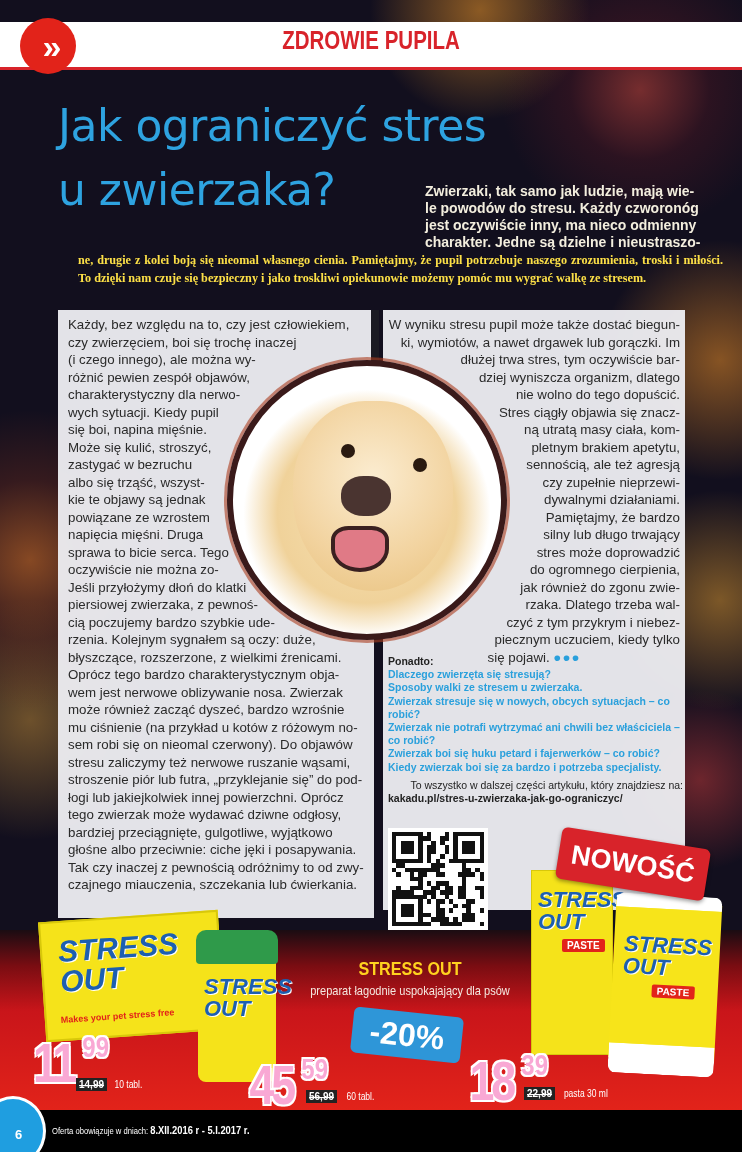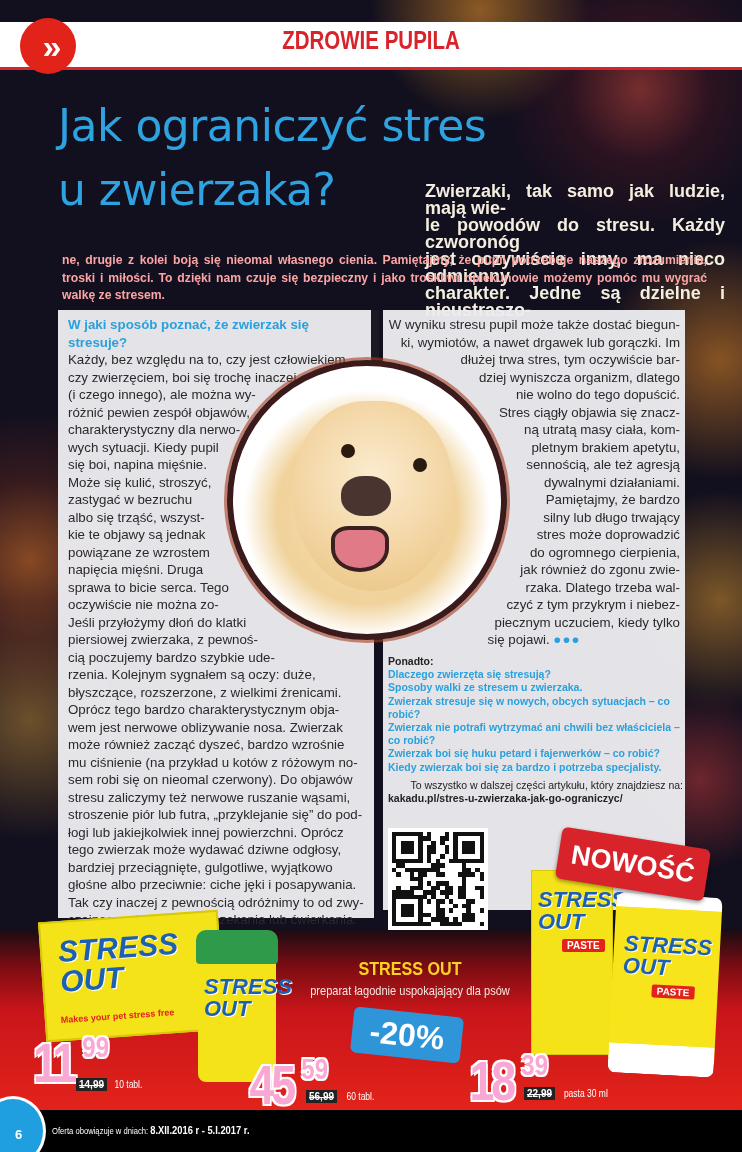--- a/index.html
+++ b/index.html
@@ -38,26 +38,26 @@
     font-family: "Liberation Sans", sans-serif; transform: scaleX(0.82);
   }
   
   .title {
     position: absolute; left: 58px; top: 94px; color: #2ea3e0;
     font-family: "DejaVu Sans", sans-serif; font-weight: normal;
     font-size: 44px; line-height: 64px; letter-spacing: -0.5px;
   }
   .lead-right {
     position: absolute; left: 425px; top: 183px; width: 300px;
-    color: #f3eede; font-weight: bold; font-size: 18px; line-height: 17px; text-align: justify;
+    color: #f3eede; font-weight: bold; font-size: 14px; line-height: 17px; text-align: justify;
   }
   .lead-right .l1 { display: block; }
   .lead-full {
-    position: absolute; left: 62px; top: 252px; width: 645px;
-    color: #fca5a5; font-weight: bold; font-size: 12.2px; line-height: 17.5px; text-align: justify;
+    position: absolute; left: 78px; top: 252px; width: 645px;
+    color: #fde047; font-weight: bold; font-size: 12.2px; line-height: 17.5px; text-align: justify; font-family: Liberation Serif, serif;
   }
   
   .panel {
     position: absolute; background: rgba(236,236,240,0.96);
   }
   .panel-left { left: 58px; top: 310px; width: 316px; height: 608px; }
   .panel-right { left: 383px; top: 310px; width: 302px; height: 600px; }
   .col-text {
     position: absolute; font-size: 13.3px; line-height: 17.5px; color: #2a2a2a;
   }
@@ -157,21 +157,20 @@
   <span class="l1">jest oczywiście inny, ma nieco odmienny</span>
   <span class="l1">charakter. Jedne są dzielne i nieustraszo-</span>
 </div>
 <p class="lead-full">ne, drugie z kolei boją się nieomal własnego cienia. Pamiętajmy, że pupil potrzebuje naszego zrozumienia, troski i miłości. To dzięki nam czuje się bezpieczny i jako troskliwi opiekunowie możemy pomóc mu wygrać walkę ze stresem.</p>
 
 <div class="panel panel-left"></div>
 <div class="panel panel-right"></div>
 <div class="connector"></div>
 
 <div class="col-text left-text">
-  <span class="ln q-heading">W jaki sposób poznać, że zwierzak się stresuje?</span>
   <span class="ln">Każdy, bez względu na to, czy jest człowiekiem,</span>
   <span class="ln">czy zwierzęciem, boi się trochę inaczej</span>
   <span class="ln">(i czego innego), ale można wy-</span>
   <span class="ln">różnić pewien zespół objawów,</span>
   <span class="ln">charakterystyczny dla nerwo-</span>
   <span class="ln">wych sytuacji. Kiedy pupil</span>
   <span class="ln">się boi, napina mięśnie.</span>
   <span class="ln">Może się kulić, stroszyć,</span>
   <span class="ln">zastygać w bezruchu</span>
   <span class="ln">albo się trząść, wszyst-</span>
@@ -203,20 +202,21 @@
 <div class="col-text right-text">
   <span class="ln">W wyniku stresu pupil może także dostać biegun-</span>
   <span class="ln">ki, wymiotów, a nawet drgawek lub gorączki. Im</span>
   <span class="ln">dłużej trwa stres, tym oczywiście bar-</span>
   <span class="ln">dziej wyniszcza organizm, dlatego</span>
   <span class="ln">nie wolno do tego dopuścić.</span>
   <span class="ln">Stres ciągły objawia się znacz-</span>
   <span class="ln">ną utratą masy ciała, kom-</span>
   <span class="ln">pletnym brakiem apetytu,</span>
   <span class="ln">sennością, ale też agresją</span>
+  <span class="ln">czy zupełnie nieprzewi-</span>
   <span class="ln">dywalnymi działaniami.</span>
   <span class="ln">Pamiętajmy, że bardzo</span>
   <span class="ln">silny lub długo trwający</span>
   <span class="ln">stres może doprowadzić</span>
   <span class="ln">do ogromnego cierpienia,</span>
   <span class="ln">jak również do zgonu zwie-</span>
   <span class="ln">rzaka. Dlatego trzeba wal-</span>
   <span class="ln">czyć z tym przykrym i niebez-</span>
   <span class="ln">piecznym uczuciem, kiedy tylko</span>
   <span class="ln" style="text-align:center"><span>się pojawi.</span> <span class="ellipsis-dots">●●●</span></span>

